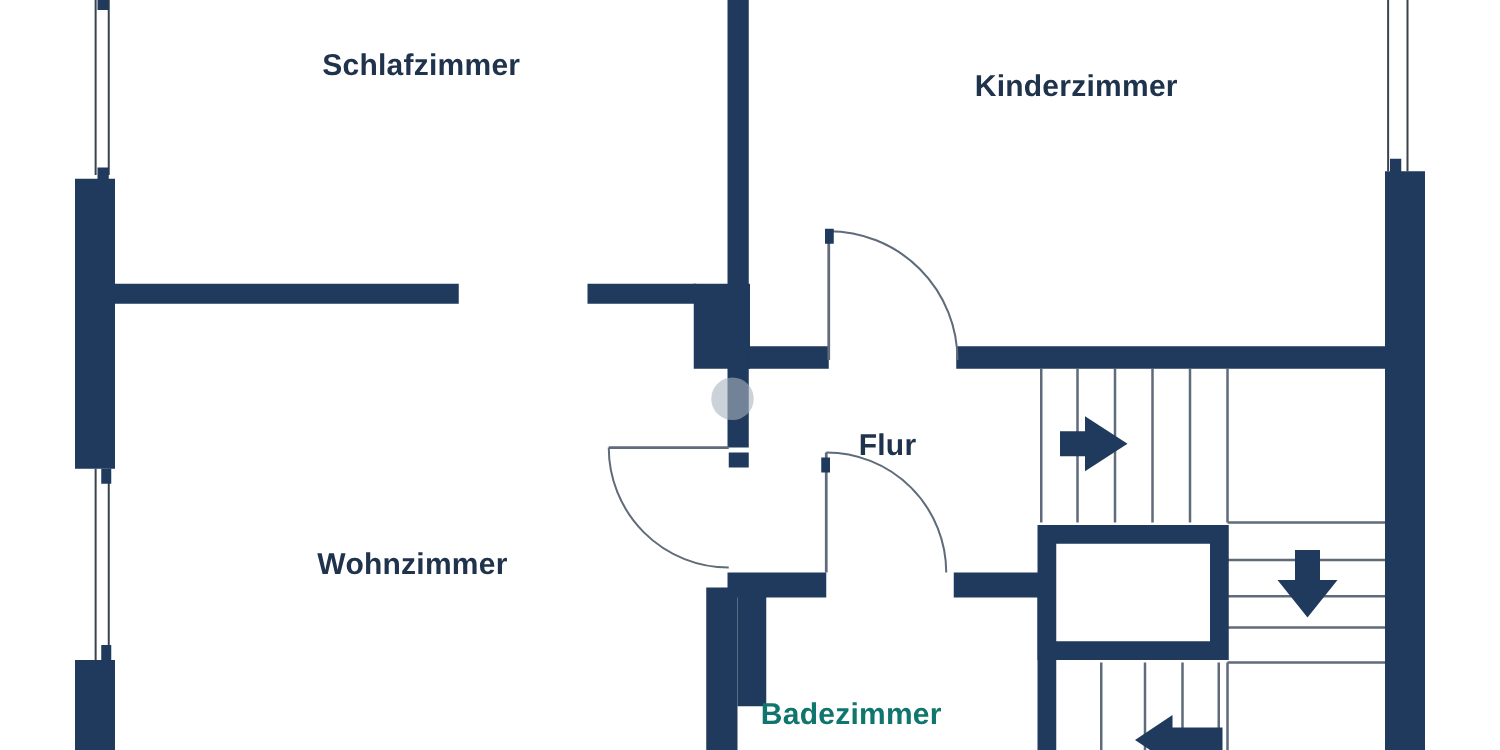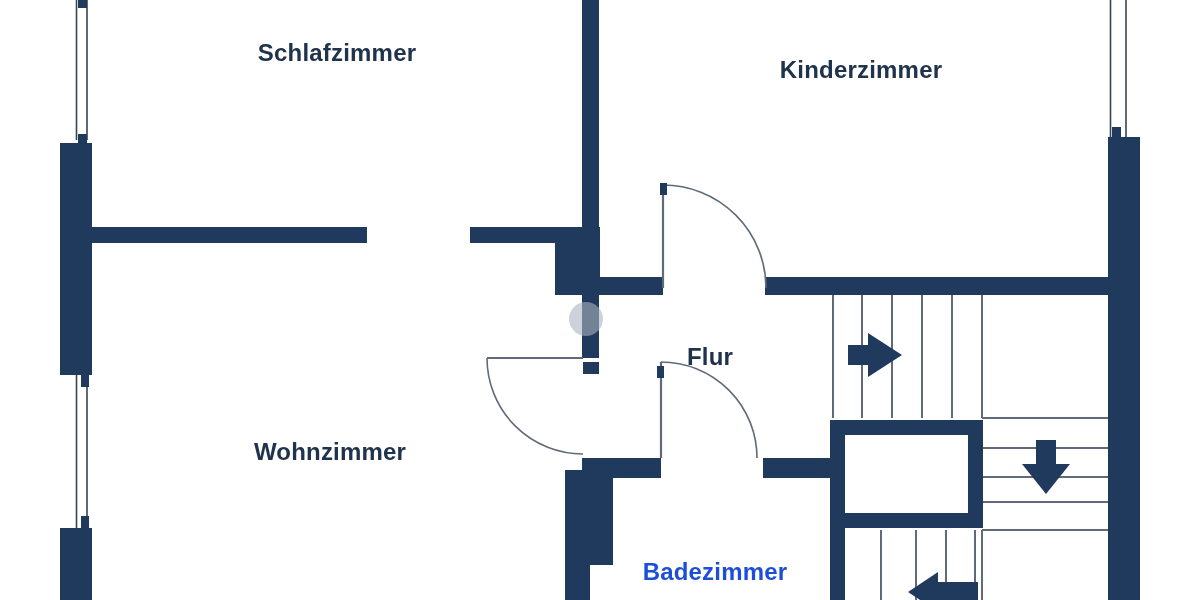--- a/index.html
+++ b/index.html
@@ -102,15 +102,15 @@
       <polygon points="1022,464 1070,464 1046,494" fill="#1f3a5c"></polygon>
       <rect x="936" y="582" width="42" height="20" fill="#1f3a5c"></rect>
       <polygon points="938,572 908,592 938,612" fill="#1f3a5c"></polygon>
       <circle cx="586" cy="319" r="17" fill="rgba(170,180,192,0.6)"></circle>
     </svg>
   <div id="labels">
       <div class="room-label" style="left: 337px; top: 53px; color: rgb(32, 51, 77);">Schlafzimmer</div>
       <div class="room-label" style="left: 330px; top: 452px; color: rgb(32, 51, 77);">Wohnzimmer</div>
       <div class="room-label" style="left: 861px; top: 70px; color: rgb(32, 51, 77);">Kinderzimmer</div>
       <div class="room-label" style="left: 710px; top: 357px; color: rgb(32, 51, 77); text-align: center;">Flur</div>
-      <div class="room-label" style="left: 715px; top: 572px; color: #1d4ed8;">Badezimmer</div>
+      <div class="room-label" style="left: 681px; top: 572px; color: #0f766e;">Badezimmer</div>
     </div>
 </div>
 
 </body></html>

